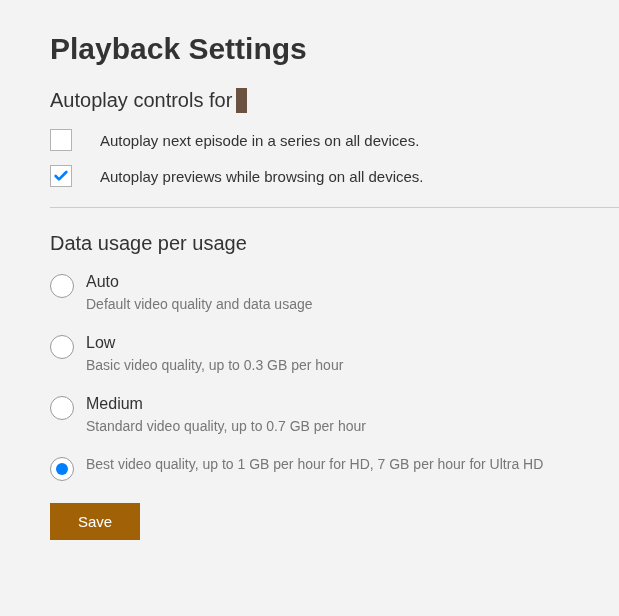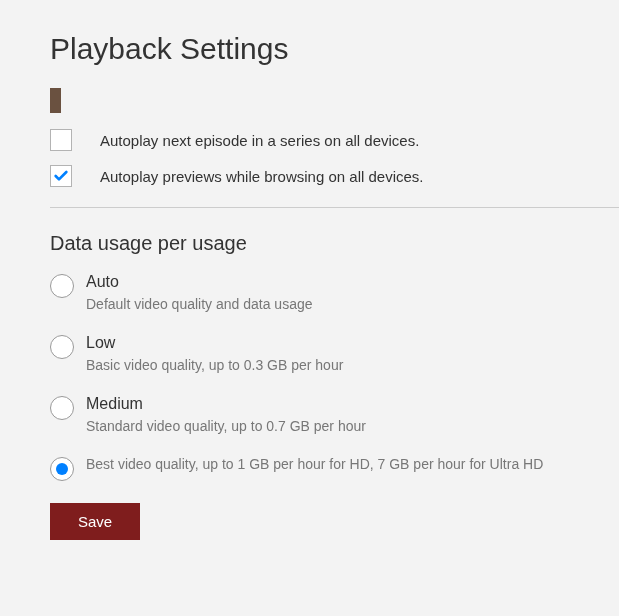--- a/index.html
+++ b/index.html
@@ -10,21 +10,21 @@
     body {
       font-family: -apple-system, BlinkMacSystemFont, "Segoe UI", Helvetica, Arial, sans-serif;
       background: #f3f3f3;
       width: 619px;
       height: 616px;
       padding: 32px 0 0 50px;
       color: #333;
     }
     .page-title {
       font-size: 30px;
-      font-weight: 400;
+      font-weight: 700;
       color: #333;
       margin-bottom: 22px;
     }
     .section-title {
       font-size: 20px;
       font-weight: 400;
       color: #333;
       margin-bottom: 16px;
       display: flex;
       align-items: center;
@@ -117,34 +117,35 @@
     .btn {
       padding: 10px 0;
       width: 90px;
       text-align: center;
       font-size: 15px;
       border: none;
       cursor: pointer;
       font-family: inherit;
     }
     .btn-primary {
-      background: #7f1d1d;
+      background: #a16207;
       color: #fff;
     }
     .btn-secondary {
       background: #ddd;
       color: #333;
     }
   </style>
 </head>
 <body>
 
 <h1 class="page-title">Playback Settings</h1>
 
 <div class="section-title">
+  <span>Autoplay controls for</span>
   <span class="profile-chip"></span>
 </div>
 
 <div class="checkbox-row">
   <span class="checkbox">
     
   </span>
   <span class="checkbox-label">Autoplay next episode in a series on all devices.</span>
 </div>
 

